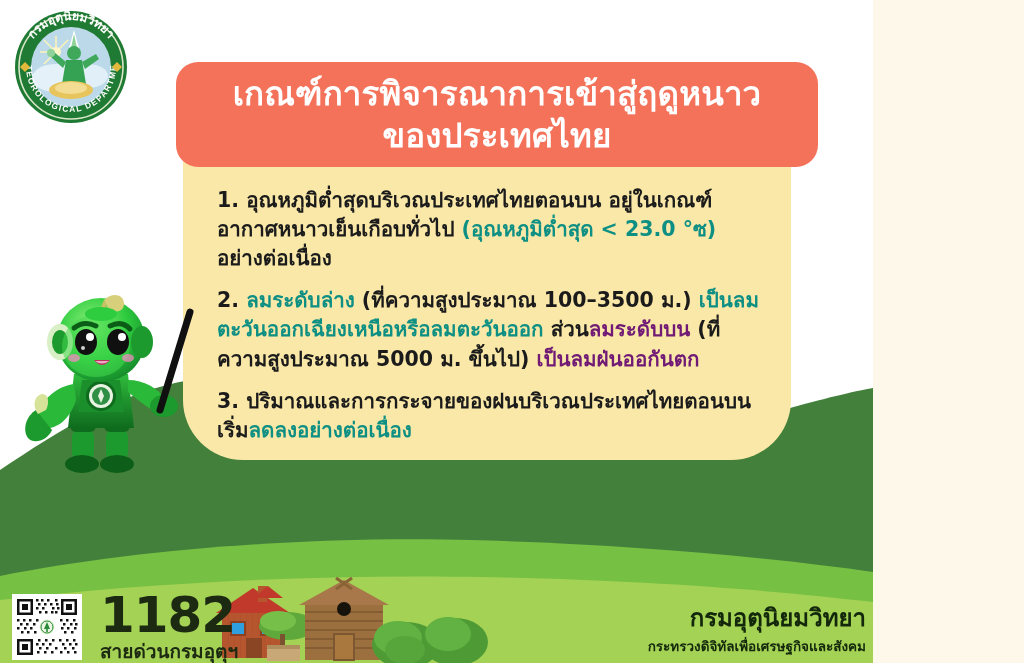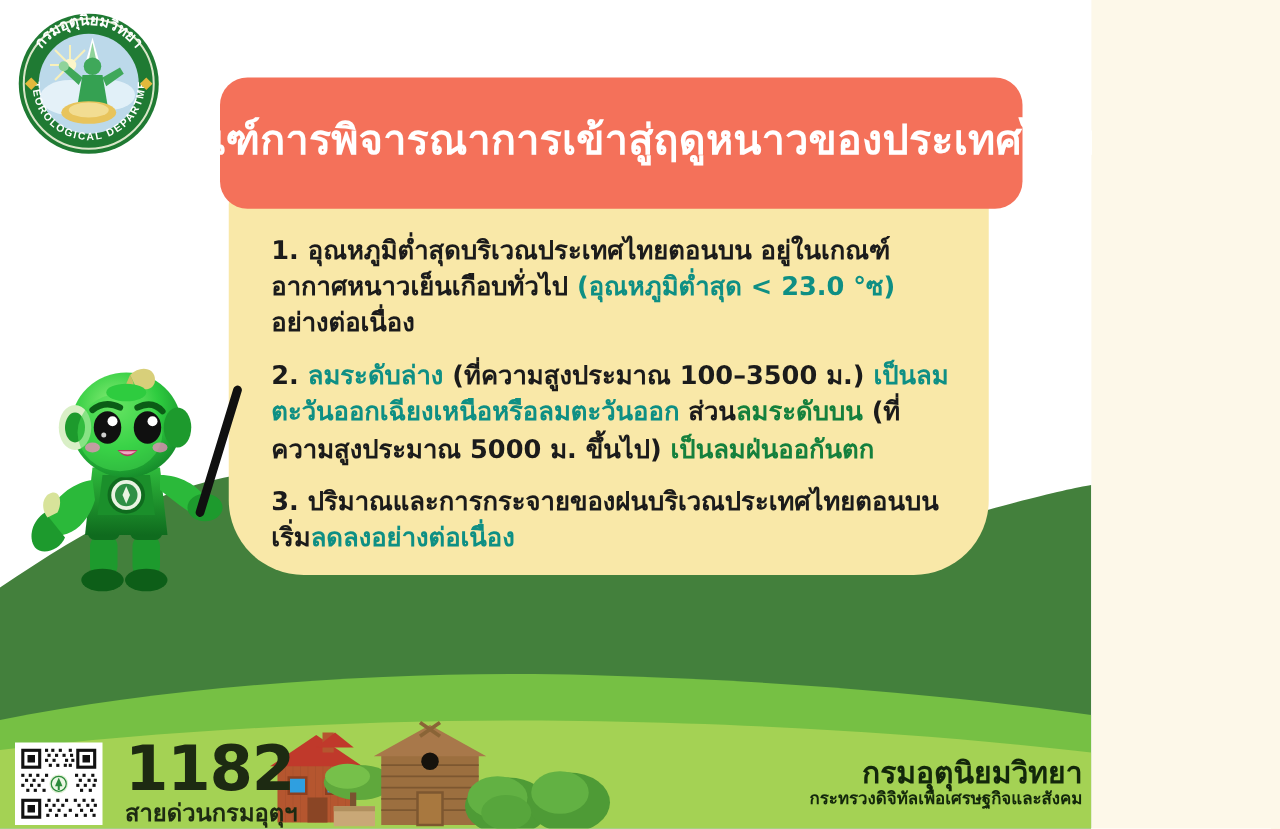--- a/index.html
+++ b/index.html
@@ -41,27 +41,26 @@
   
   .title-banner {
     position: absolute;
     left: 176px;
     top: 62px;
     width: 642px;
     height: 105px;
     background: #f4715a;
     border-radius: 22px;
     display: flex;
-    flex-direction: row;
+    flex-direction: column;
     align-items: center;
     justify-content: center;
     z-index: 6;
     box-sizing: border-box;
     padding: 4px 18px;
-    font-family: Liberation Mono, monospace;
   }
   .title-line {
     color: #ffffff;
     font-size: 33px;
     font-weight: bold;
     line-height: 1.25;
     text-align: center;
     letter-spacing: 0.2px;
     white-space: nowrap;
   }
@@ -80,21 +79,21 @@
   }
   .item {
     font-size: 20.5px;
     line-height: 1.42;
     color: #1b1b1b;
     margin-bottom: 13px;
     font-weight: 600;
   }
   .item:last-child { margin-bottom: 0; }
   .t-teal { color: #0e8f84; }
-  .t-red  { color: #15803d; }
+  .t-red  { color: #701a75; }
   .t-dark { color: #1b1b1b; }
 
   
   .hotline-block {
     position: absolute;
     left: 100px;
     top: 592px;
     z-index: 8;
     color: #1d2a12;
   }
@@ -125,21 +124,21 @@
   }
   .dept-name {
     font-size: 24px;
     font-weight: bold;
     line-height: 1.1;
   }
   .dept-ministry {
     font-size: 13.5px;
     font-weight: 600;
     line-height: 1.25;
-    margin-top: 0;
+    margin-top: 7px;
   }
   
   .logo-seal {
     position: absolute;
     left: 10px;
     top: 8px;
     width: 122px;
     height: 118px;
     z-index: 9;
   }

